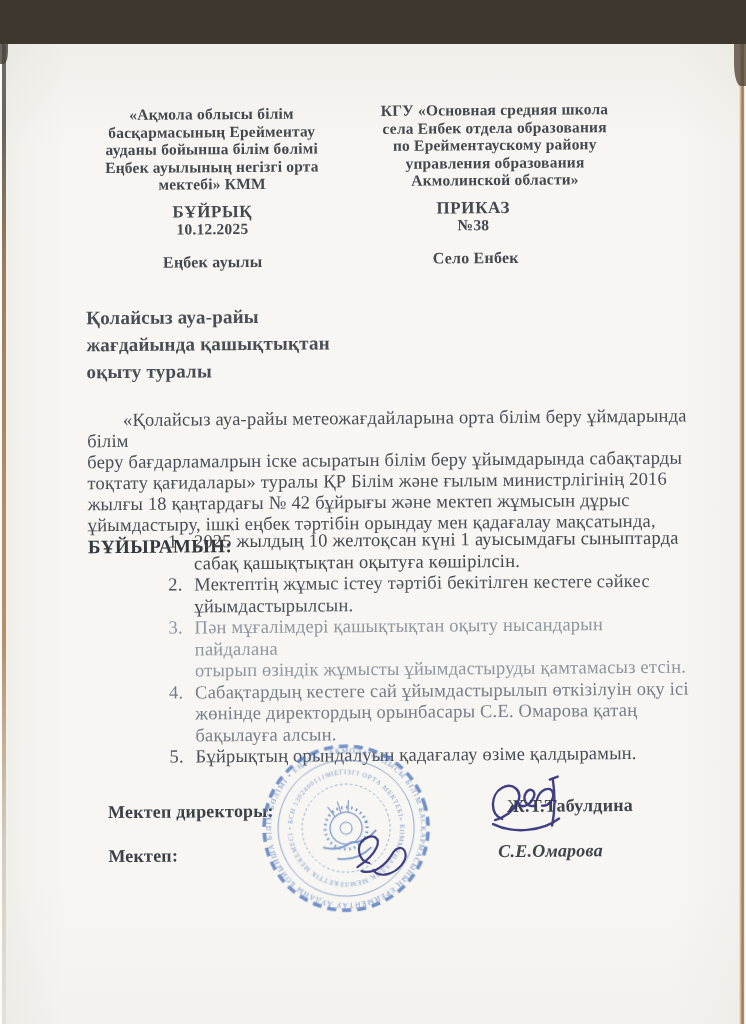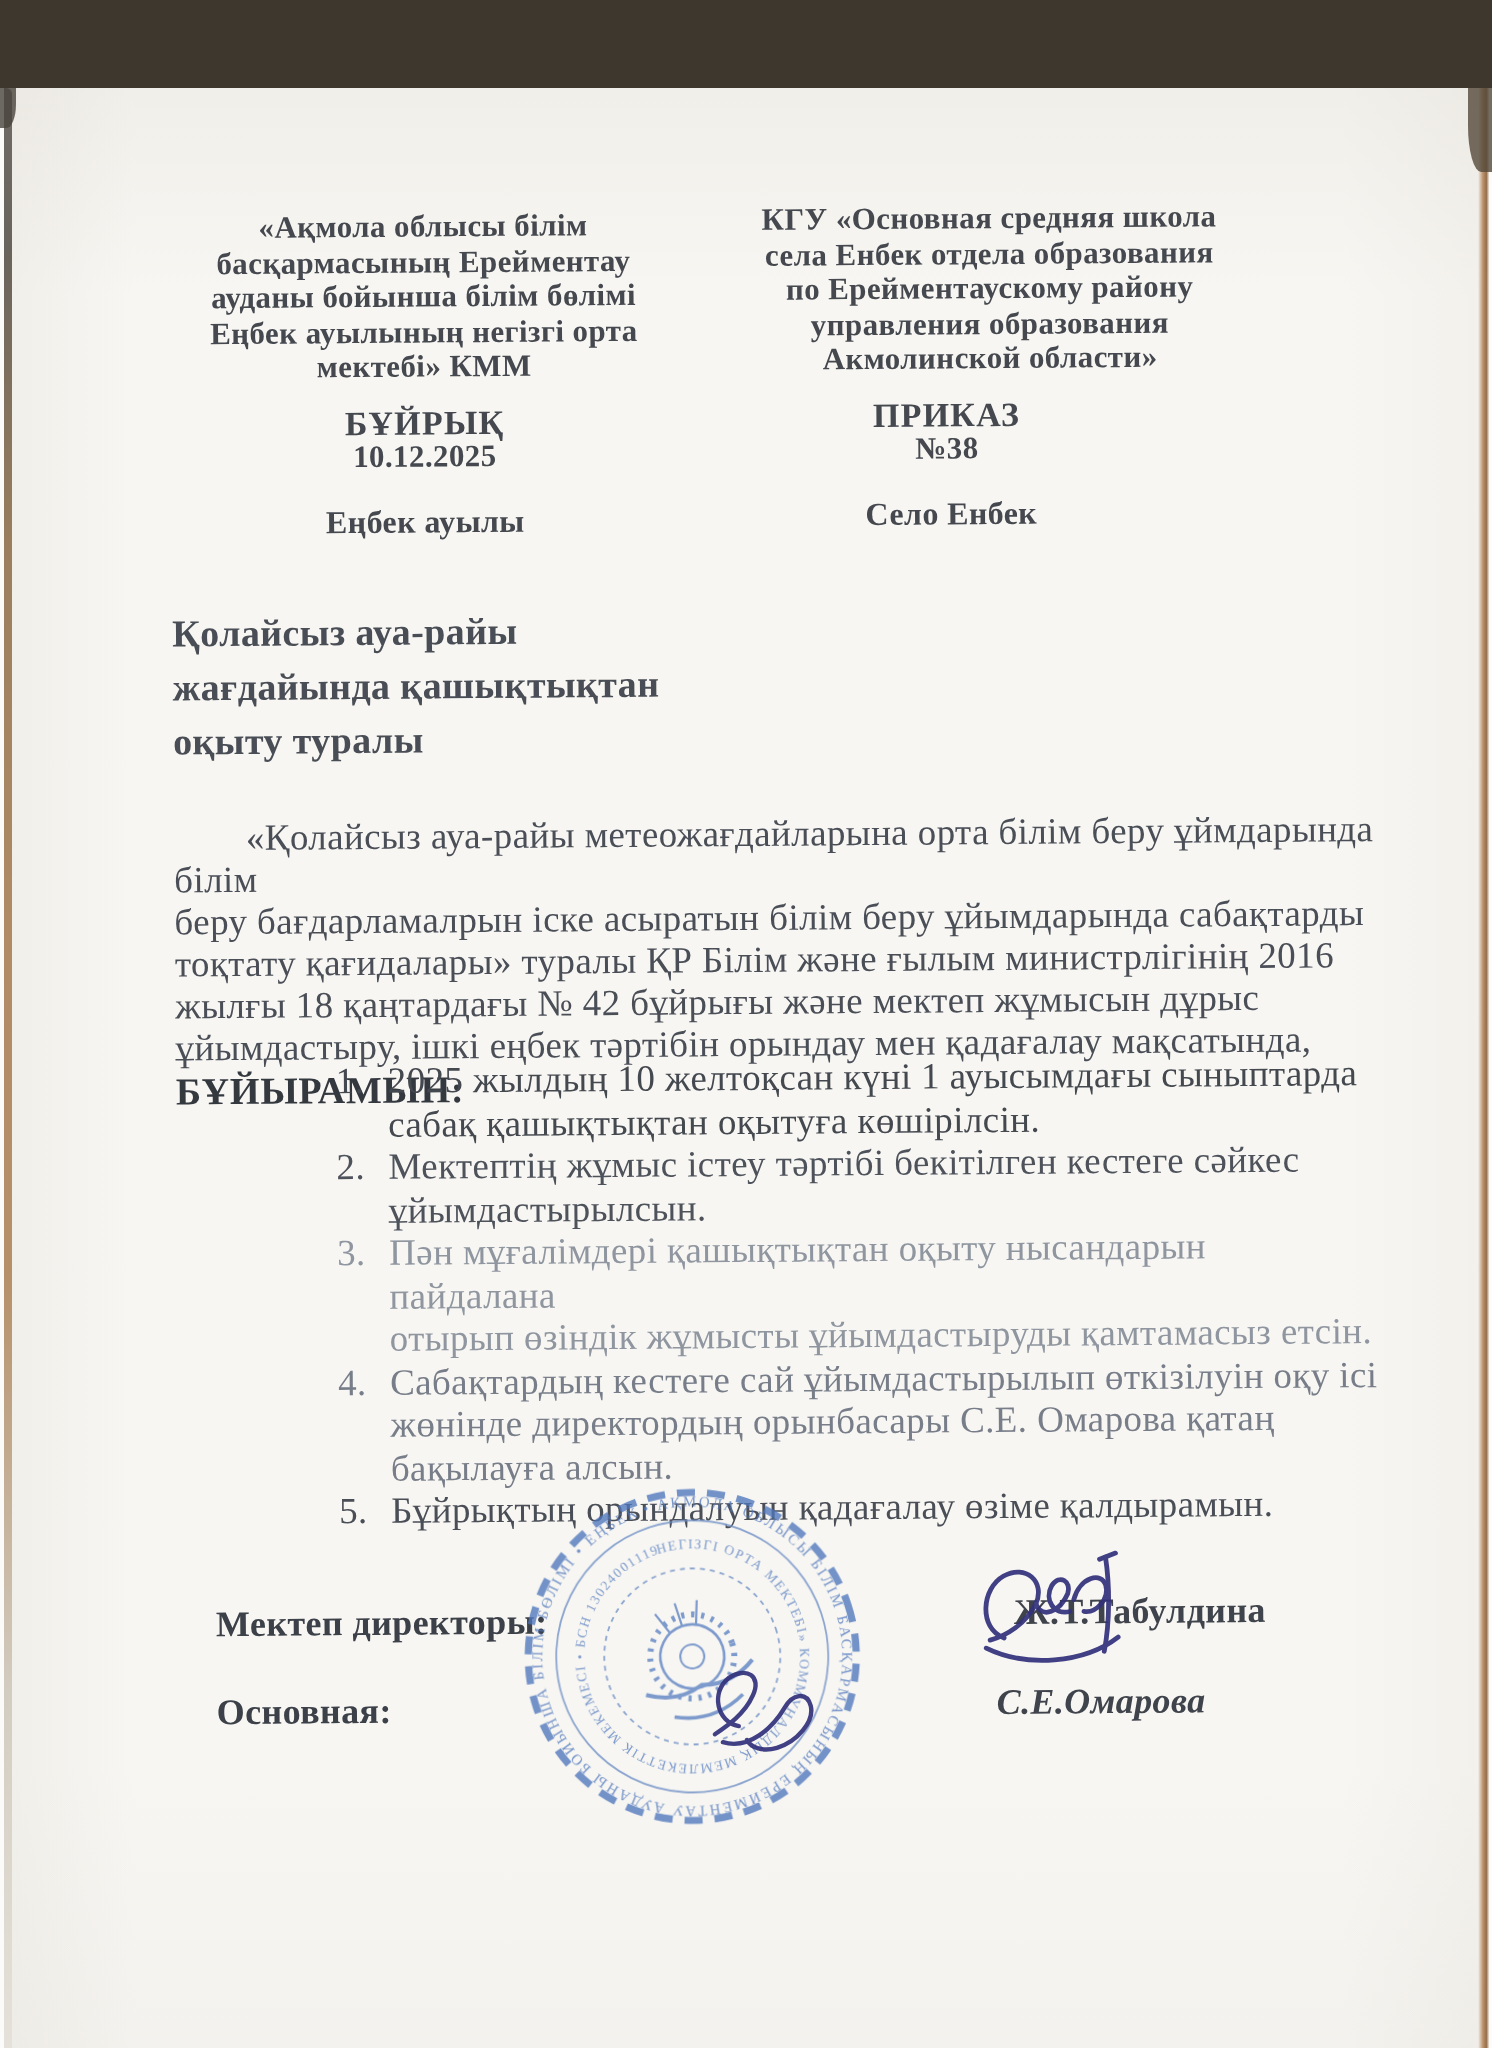--- a/index.html
+++ b/index.html
@@ -130,21 +130,21 @@
 бақылауға алсын.</span>
         </div>
         <div class="order-row row-5">
           <span class="order-num">5.</span>
           <span class="order-text pre">Бұйрықтың орындалуын қадағалау өзіме қалдырамын.</span>
         </div>
       </div>
 
       <div class="txt sig-label director-label">Мектеп директоры:</div>
       <div class="txt sig-name director-name">Ж.Т.Табулдина</div>
-      <div class="txt sig-label ack-label">Основная:</div>
+      <div class="txt sig-label ack-label">Мектеп:</div>
       <div class="txt sig-name ack-name">С.Е.Омарова</div>
 
       <svg class="stamp" viewBox="0 0 172 172">
         <defs>
           <path id="ringOuter" d="M 86,11 a 75,75 0 1 1 -0.01,0" fill="none"></path>
           <path id="ringInner" d="M 86,32 a 54,54 0 1 1 -0.01,0" fill="none"></path>
         </defs>
         <g transform="rotate(-18 86 86)" opacity="0.78">
           <circle cx="86" cy="86" r="82" fill="none" stroke="#4f76bd" stroke-width="3.6" stroke-dasharray="9 6"></circle>
           <circle cx="86" cy="86" r="68" fill="none" stroke="#6f8fc6" stroke-width="0.9"></circle>

